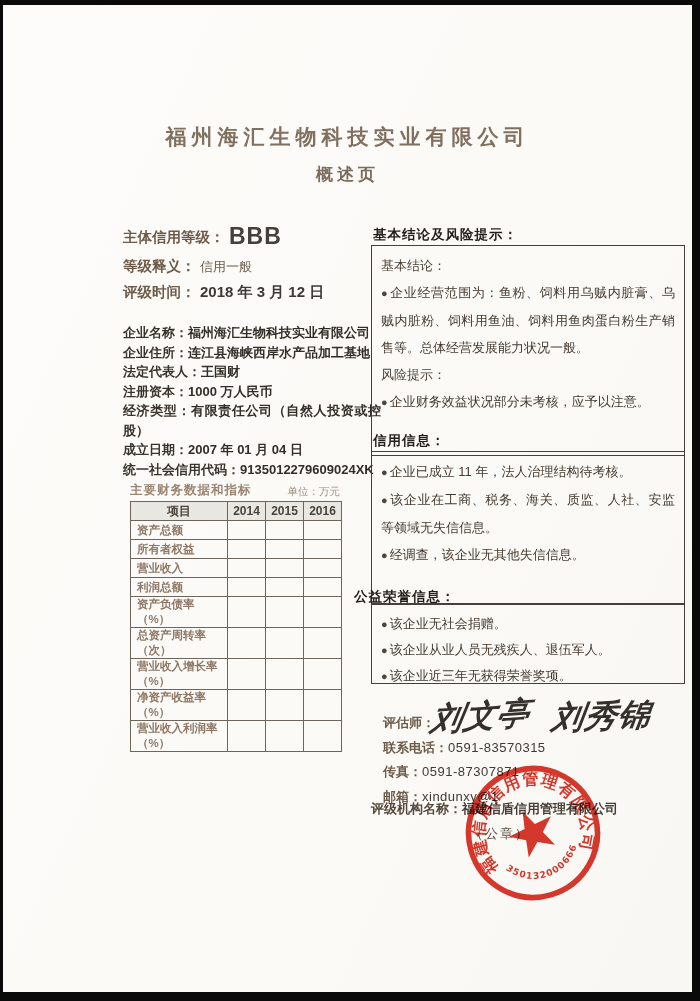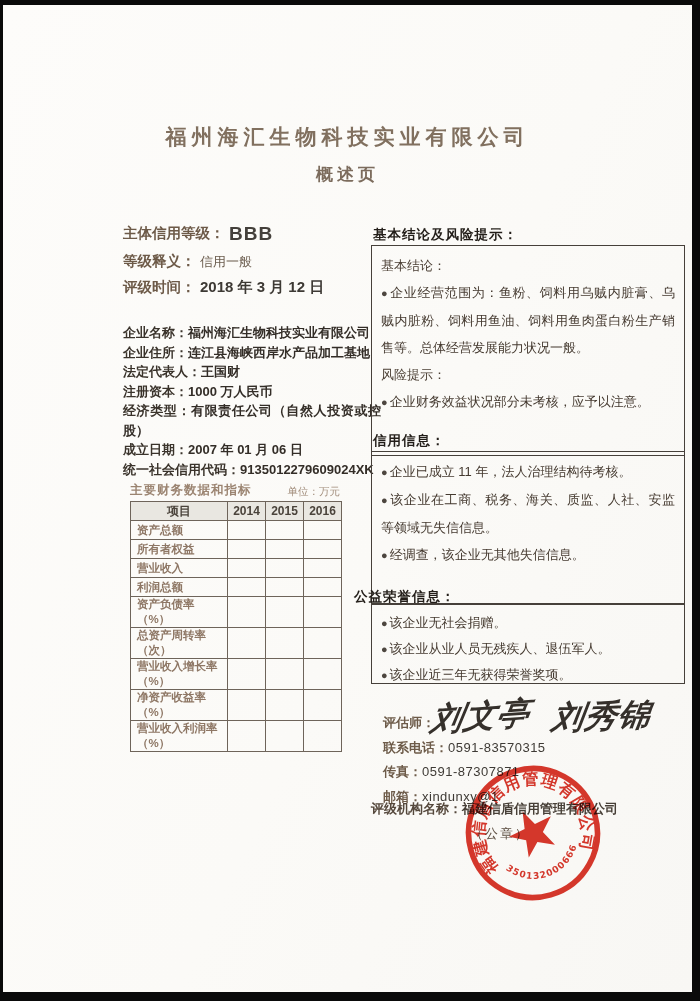--- a/index.html
+++ b/index.html
@@ -28,21 +28,21 @@
   .doc-subtitle{
     left:0;right:0;top:158px;text-align:center;
     font-size:17px;font-weight:600;letter-spacing:4px;
     color:#7c6c5d;
   }
 
   
   .rating{left:120px;top:218px;width:260px;color:#6d5b4a;}
   .rating .row{margin-bottom:7px;white-space:nowrap;}
   .rating .lab{font-size:14.5px;font-weight:700;color:#6d5a48;}
-  .grade-val{font-size:19px;font-weight:600;color:#44403b;letter-spacing:1px;vertical-align:-2px;}
+  .grade-val{font-size:23px;font-weight:600;color:#44403b;letter-spacing:1px;vertical-align:-2px;}
   .meaning-val{font-size:13px;color:#6a5c4d;}
   .date-val{font-size:15px;font-weight:700;color:#3d3934;}
 
   
   .company{left:120px;top:318px;width:258px;
     font-size:13px;font-weight:700;color:#332d27;line-height:19.5px;
     text-align:justify;}
   .company .clabel{color:#3a332b;}
 
   
@@ -76,21 +76,21 @@
     line-height:27px;
     text-align:justify;
   }
   .rbox .sub{color:#4a3e33;}
   .bullet{color:#4d463f;font-size:11px;margin-right:2px;}
   .h-conclusion{left:370px;top:221px;}
   .box-conclusion{left:368px;top:240px;height:211px;}
   .h-credit{left:370px;top:427px;}
   .box-credit{left:368px;top:446px;height:153px;}
   .h-honor{left:351px;top:583px;}
-  .box-honor{left:368px;top:599px;height:80px;line-height:26px;font-family:Liberation Mono, monospace;}
+  .box-honor{left:368px;top:599px;height:80px;line-height:26px;}
 
   
   .contact{left:380px;top:706px;width:310px;font-size:13px;line-height:24.5px;color:#423d37;}
   .contact .lab{color:#6d5b49;font-weight:600;}
   .contact .val{color:#3e3a35;letter-spacing:.5px;}
   .agency-line{position:absolute;left:368px;top:795px;font-size:13px;}
   .seal-note{position:absolute;left:432px;top:820px;font-size:13px;color:#5d4f42;font-weight:400;letter-spacing:2px;margin-left:35px;}
 
   .sigs{left:428px;top:690px;white-space:nowrap;}
   .sig{
@@ -130,21 +130,21 @@
       <span class="date-val">2018 年 3 月 12 日</span>
     </div>
   </div>
 
   <div class="abs company">
     <div><span class="clabel">企业名称：</span><span>福州海汇生物科技实业有限公司</span></div>
     <div><span class="clabel">企业住所：</span><span>连江县海峡西岸水产品加工基地</span></div>
     <div><span class="clabel">法定代表人：</span><span>王国财</span></div>
     <div><span class="clabel">注册资本：</span><span>1000 万人民币</span></div>
     <div><span class="clabel">经济类型：</span><span>有限责任公司（自然人投资或控股）</span></div>
-    <div><span class="clabel">成立日期：</span><span>2007 年 01 月 06 日</span></div>
+    <div><span class="clabel">成立日期：</span><span>2007 年 01 月 04 日</span></div>
     <div><span class="clabel">统一社会信用代码：</span><span>9135012279609024XK</span></div>
   </div>
 
   <div class="abs fin-head">
     <span class="fin-title">主要财务数据和指标</span>
     <span class="fin-unit">单位：万元</span>
   </div>
   <table class="fin">
     <colgroup>
         <col style="width:97px">

